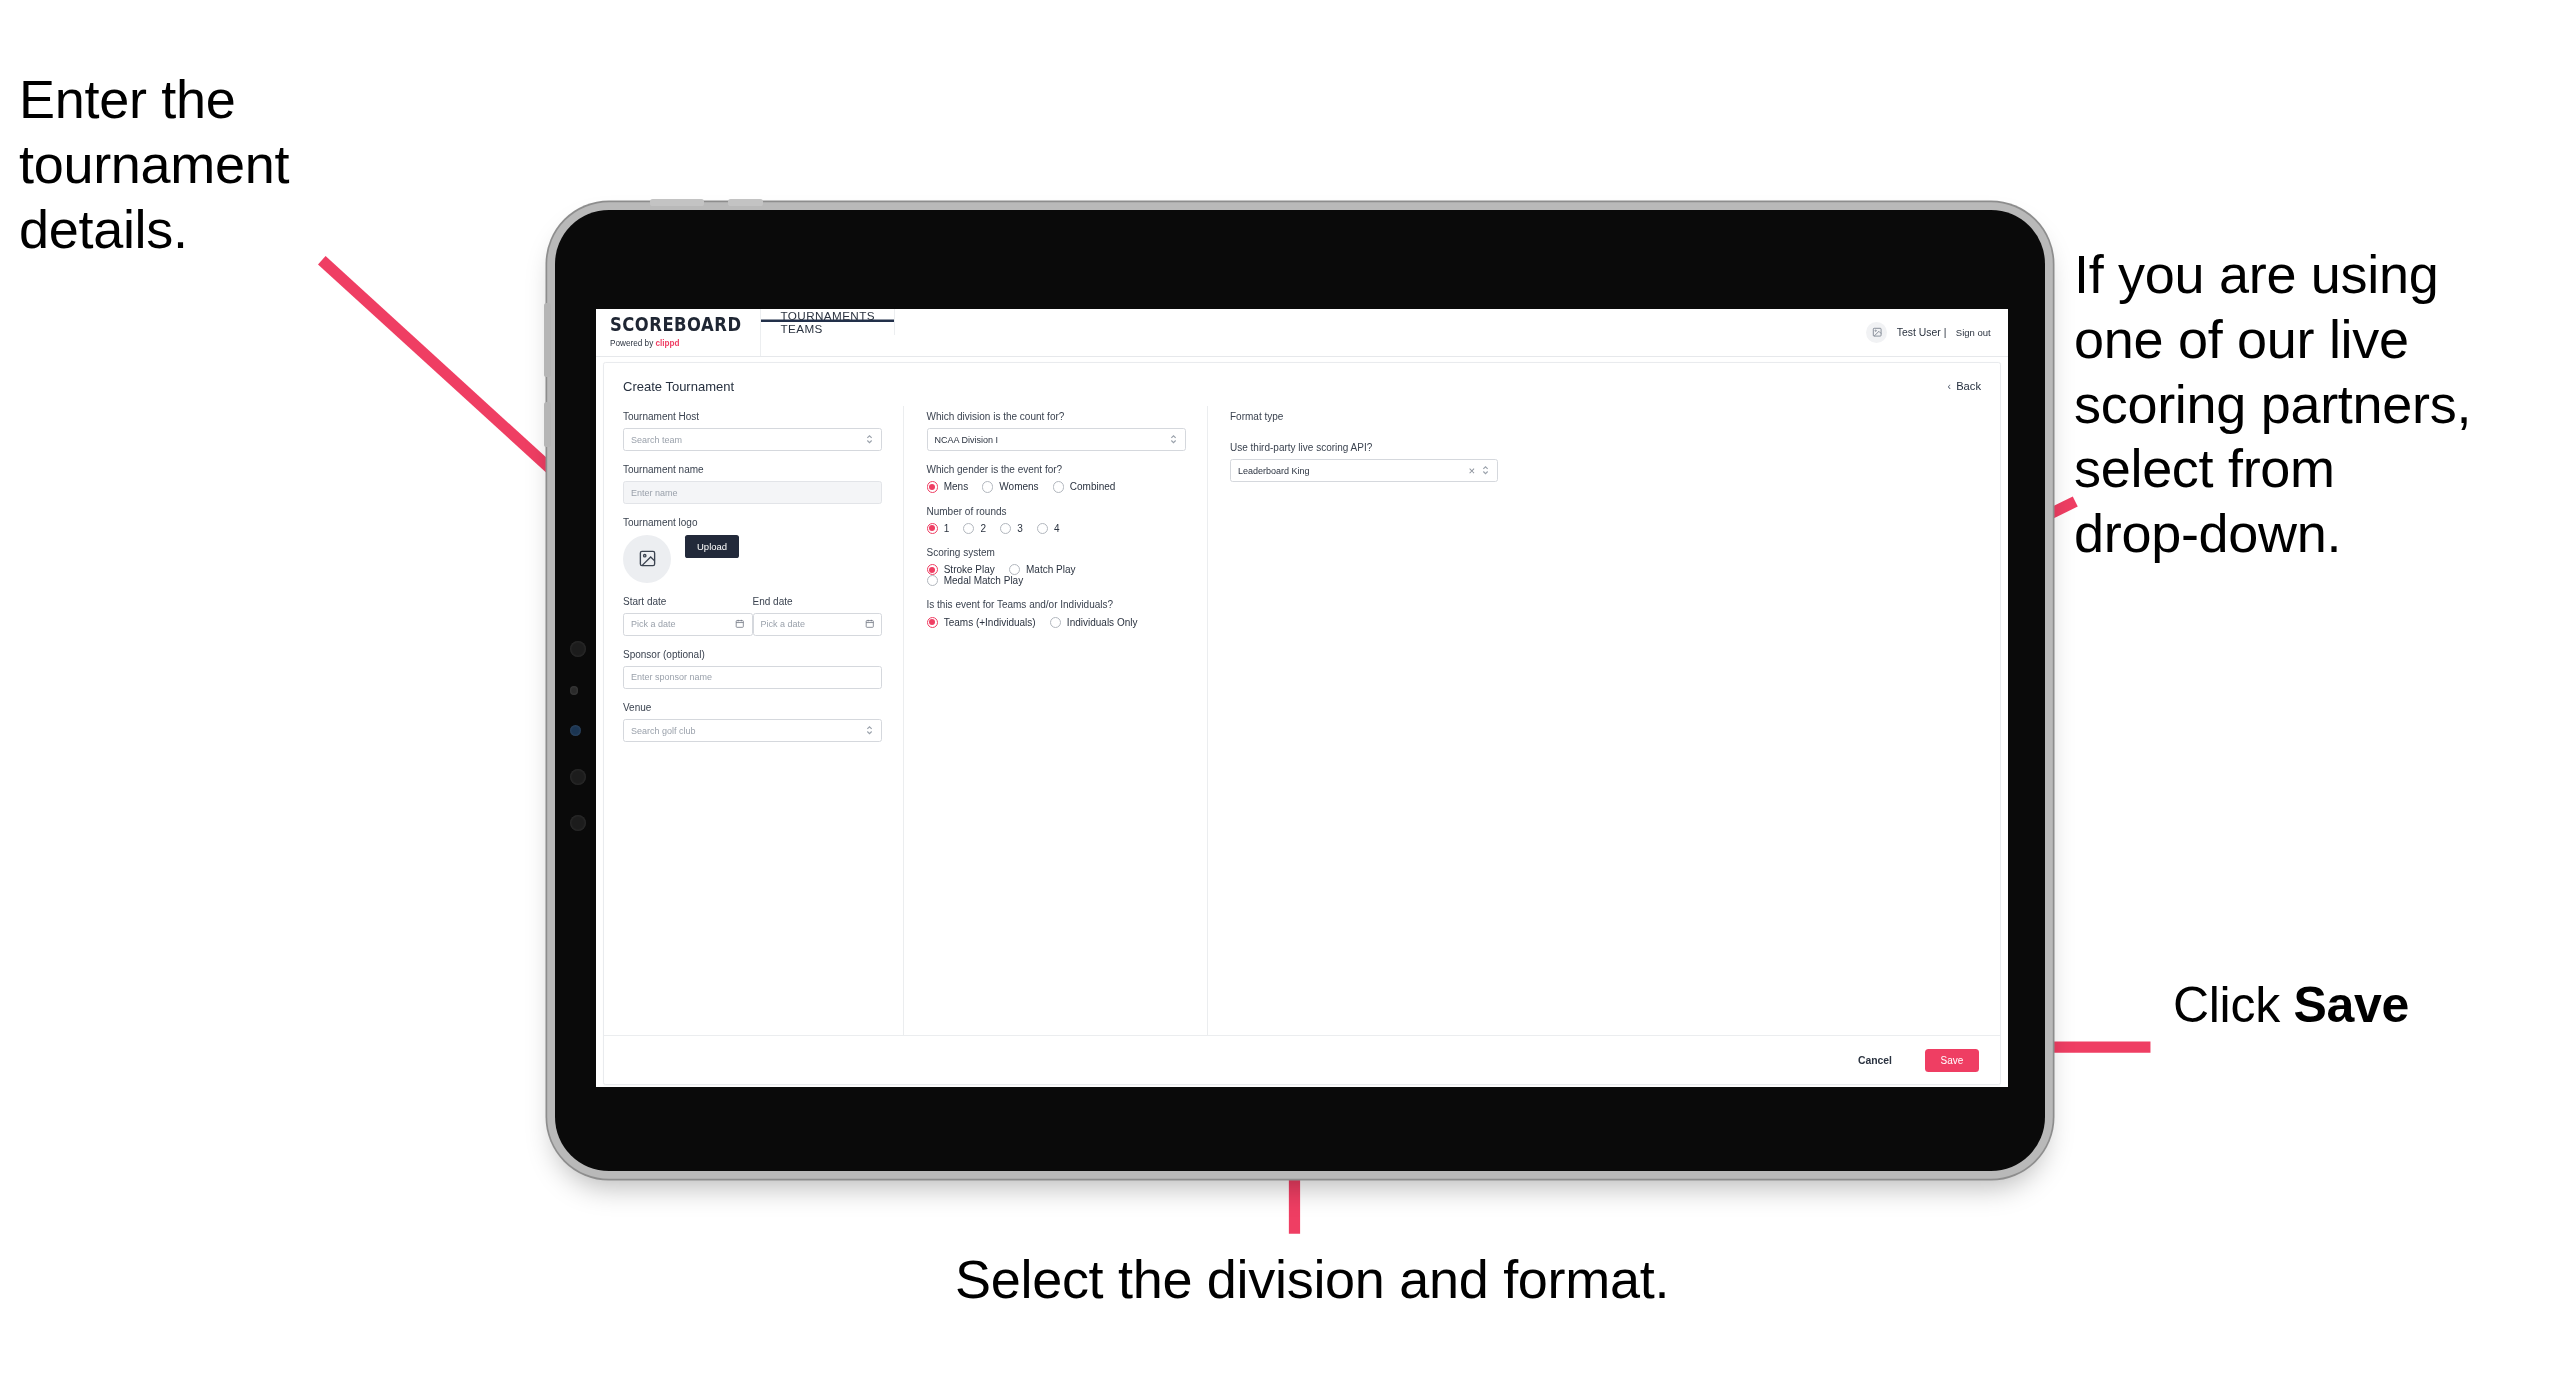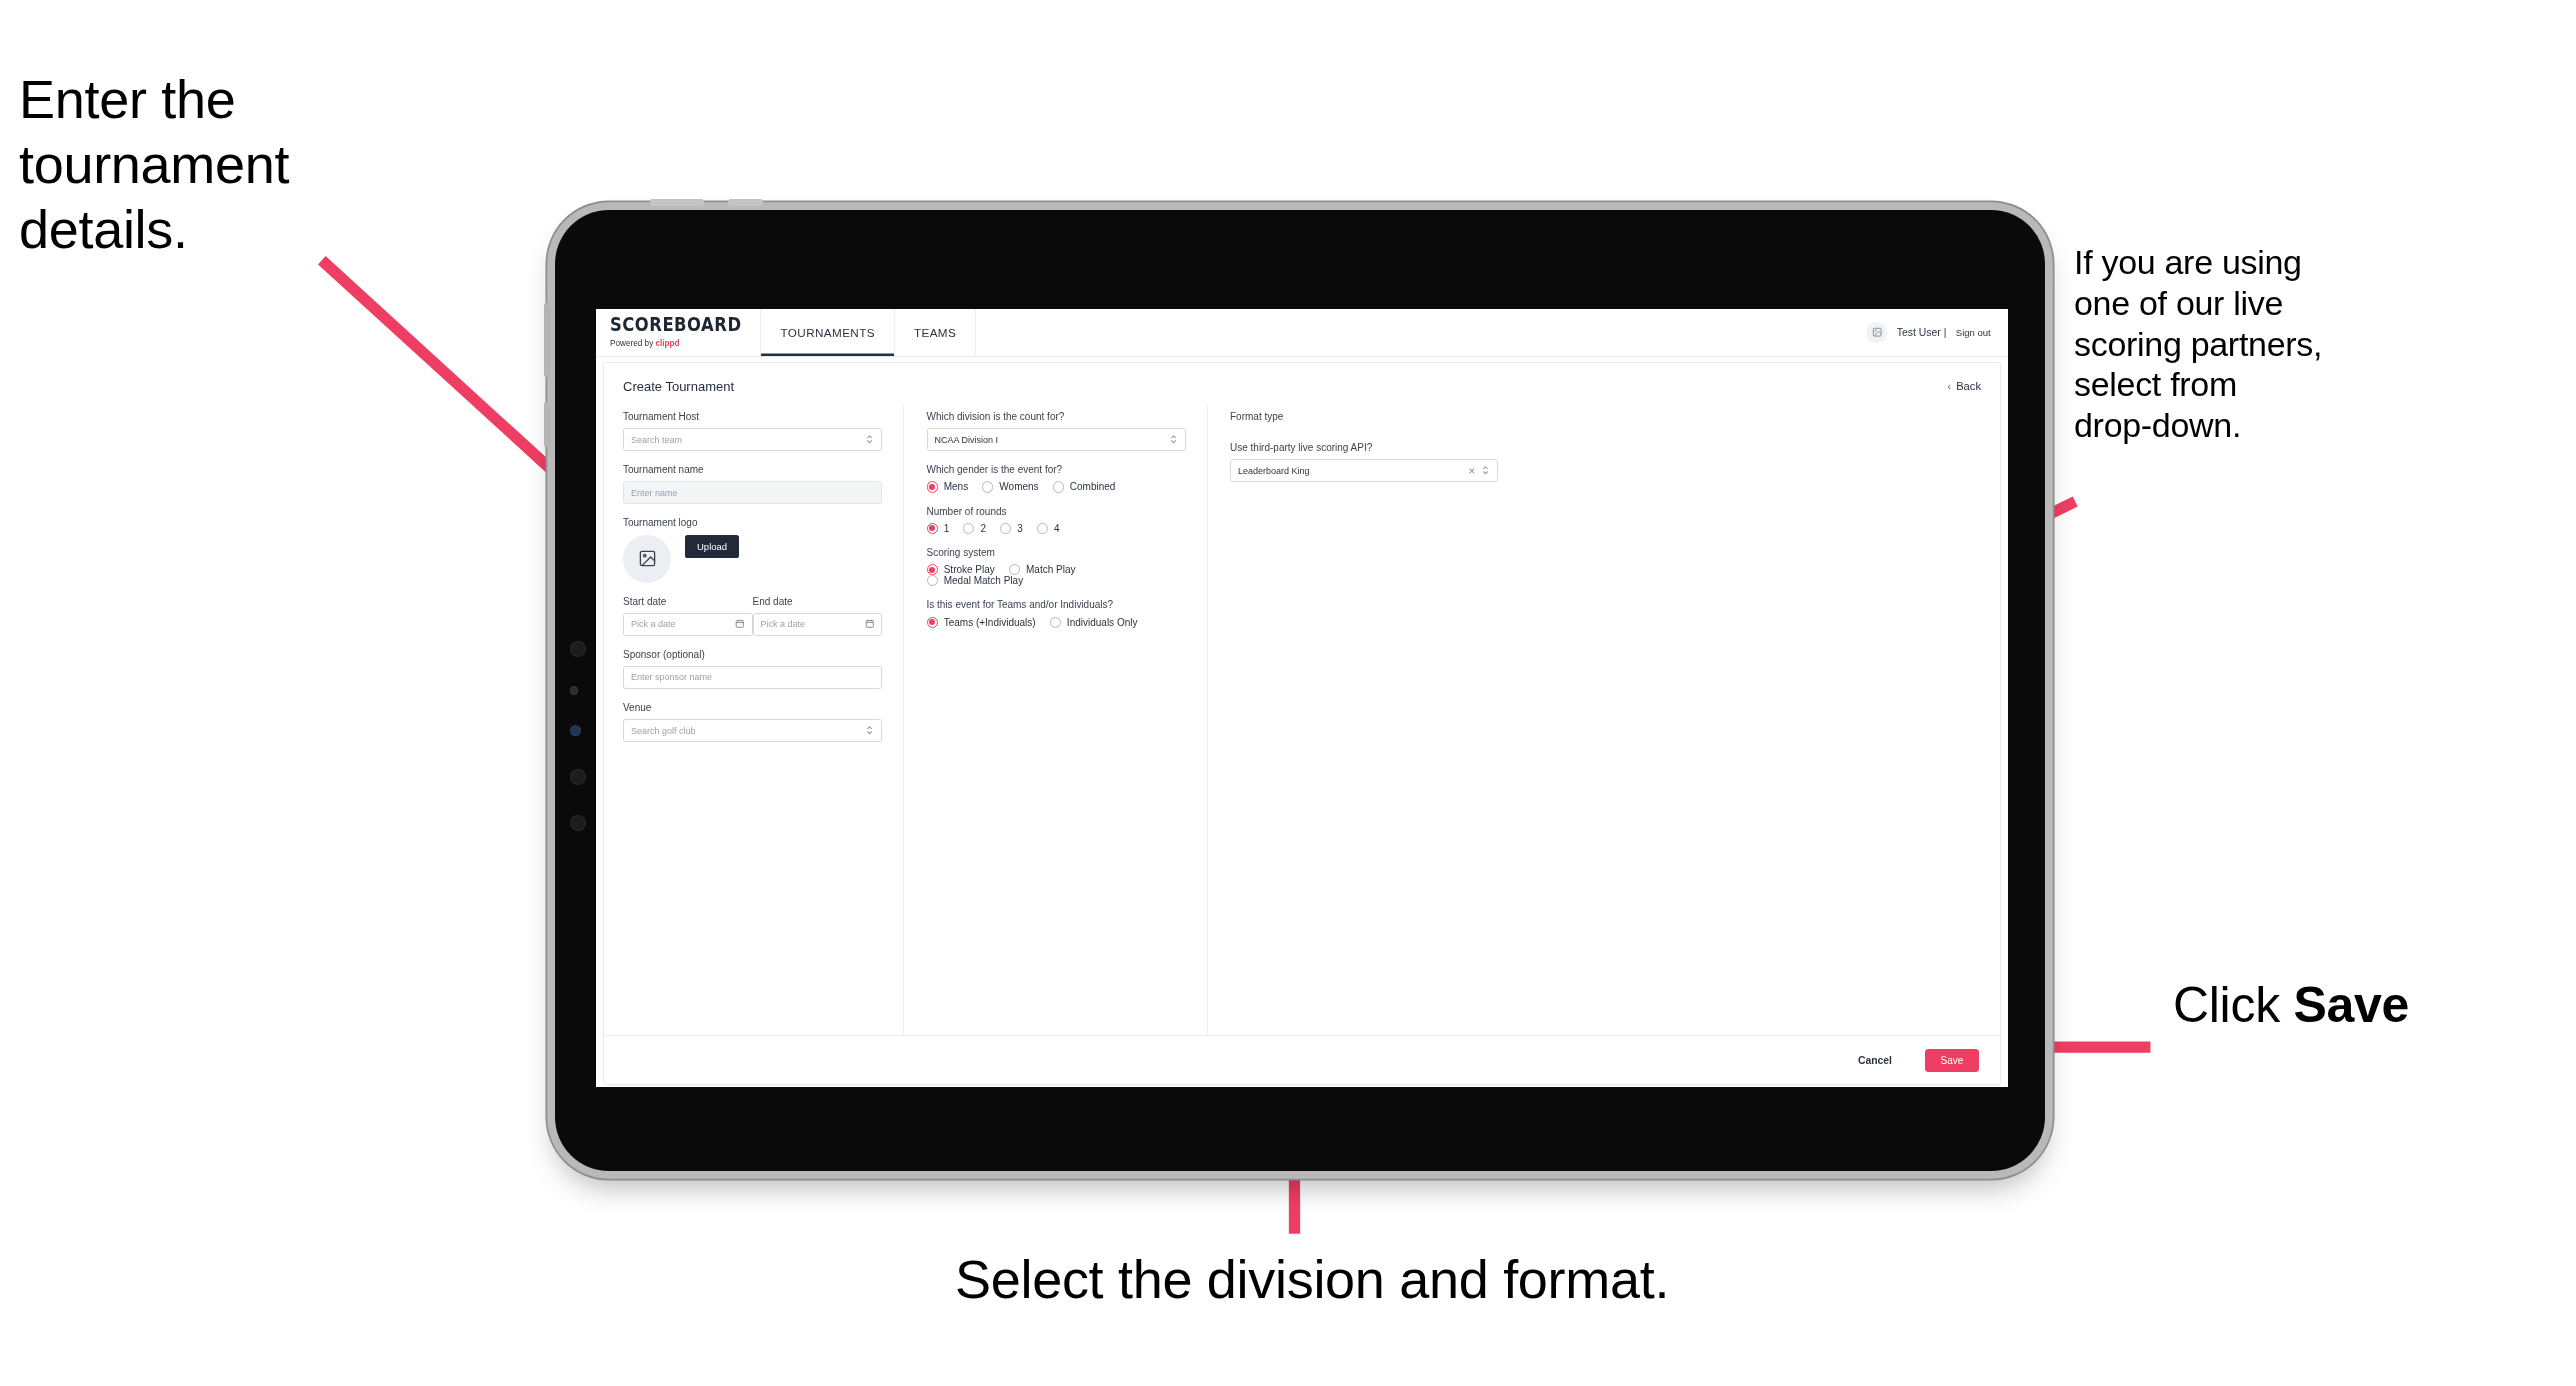--- a/index.html
+++ b/index.html
@@ -20,21 +20,21 @@
   .annotation {
     position: absolute;
     color: #000000;
     font-family: "Liberation Sans", sans-serif;
     font-weight: 400;
     line-height: 1.20;
     letter-spacing: -0.3px;
     white-space: pre-line;
   }
   #ann-left  { left: 19px;  top: 67px;  font-size: 54px; width: 380px; }
-  #ann-right { left: 2074px; top: 242px; font-size: 34px; width: 484px; }
+  #ann-right { left: 2074px; top: 242px; font-size: 54px; width: 484px; }
   #ann-save  { left: 2173px; top: 975px; font-size: 50px; white-space: nowrap; }
   #ann-save .bold { font-weight: 700; }
   #ann-bottom{ left: 955px; top: 1247px; font-size: 54px; white-space: nowrap; }
 
   .arrow-svg { position: absolute; overflow: visible; pointer-events: none; }
 
   
   #tablet {
     position: absolute;
     left: 555px;
@@ -106,21 +106,21 @@
     transform-origin: left center;
   }
   .brand-sub {
     font-size: 8.2px;
     color: #2b3340;
     margin-top: 6px;
     line-height: 1;
     white-space: nowrap;
   }
   .brand-sub .clippd { color: #ef3e63; font-weight: 700; }
-  .nav-tabs { display: flex; align-items: stretch; }
+  .nav-tabs { display: flex; align-items: stretch; flex-direction: column; }
   .nav-tab {
     display: flex;
     align-items: center;
     padding: 0 19px;
     font-size: 11.7px;
     letter-spacing: 0.4px;
     color: #2b3340;
     border-right: 0.9px solid #eceef0;
     cursor: pointer;
   }

